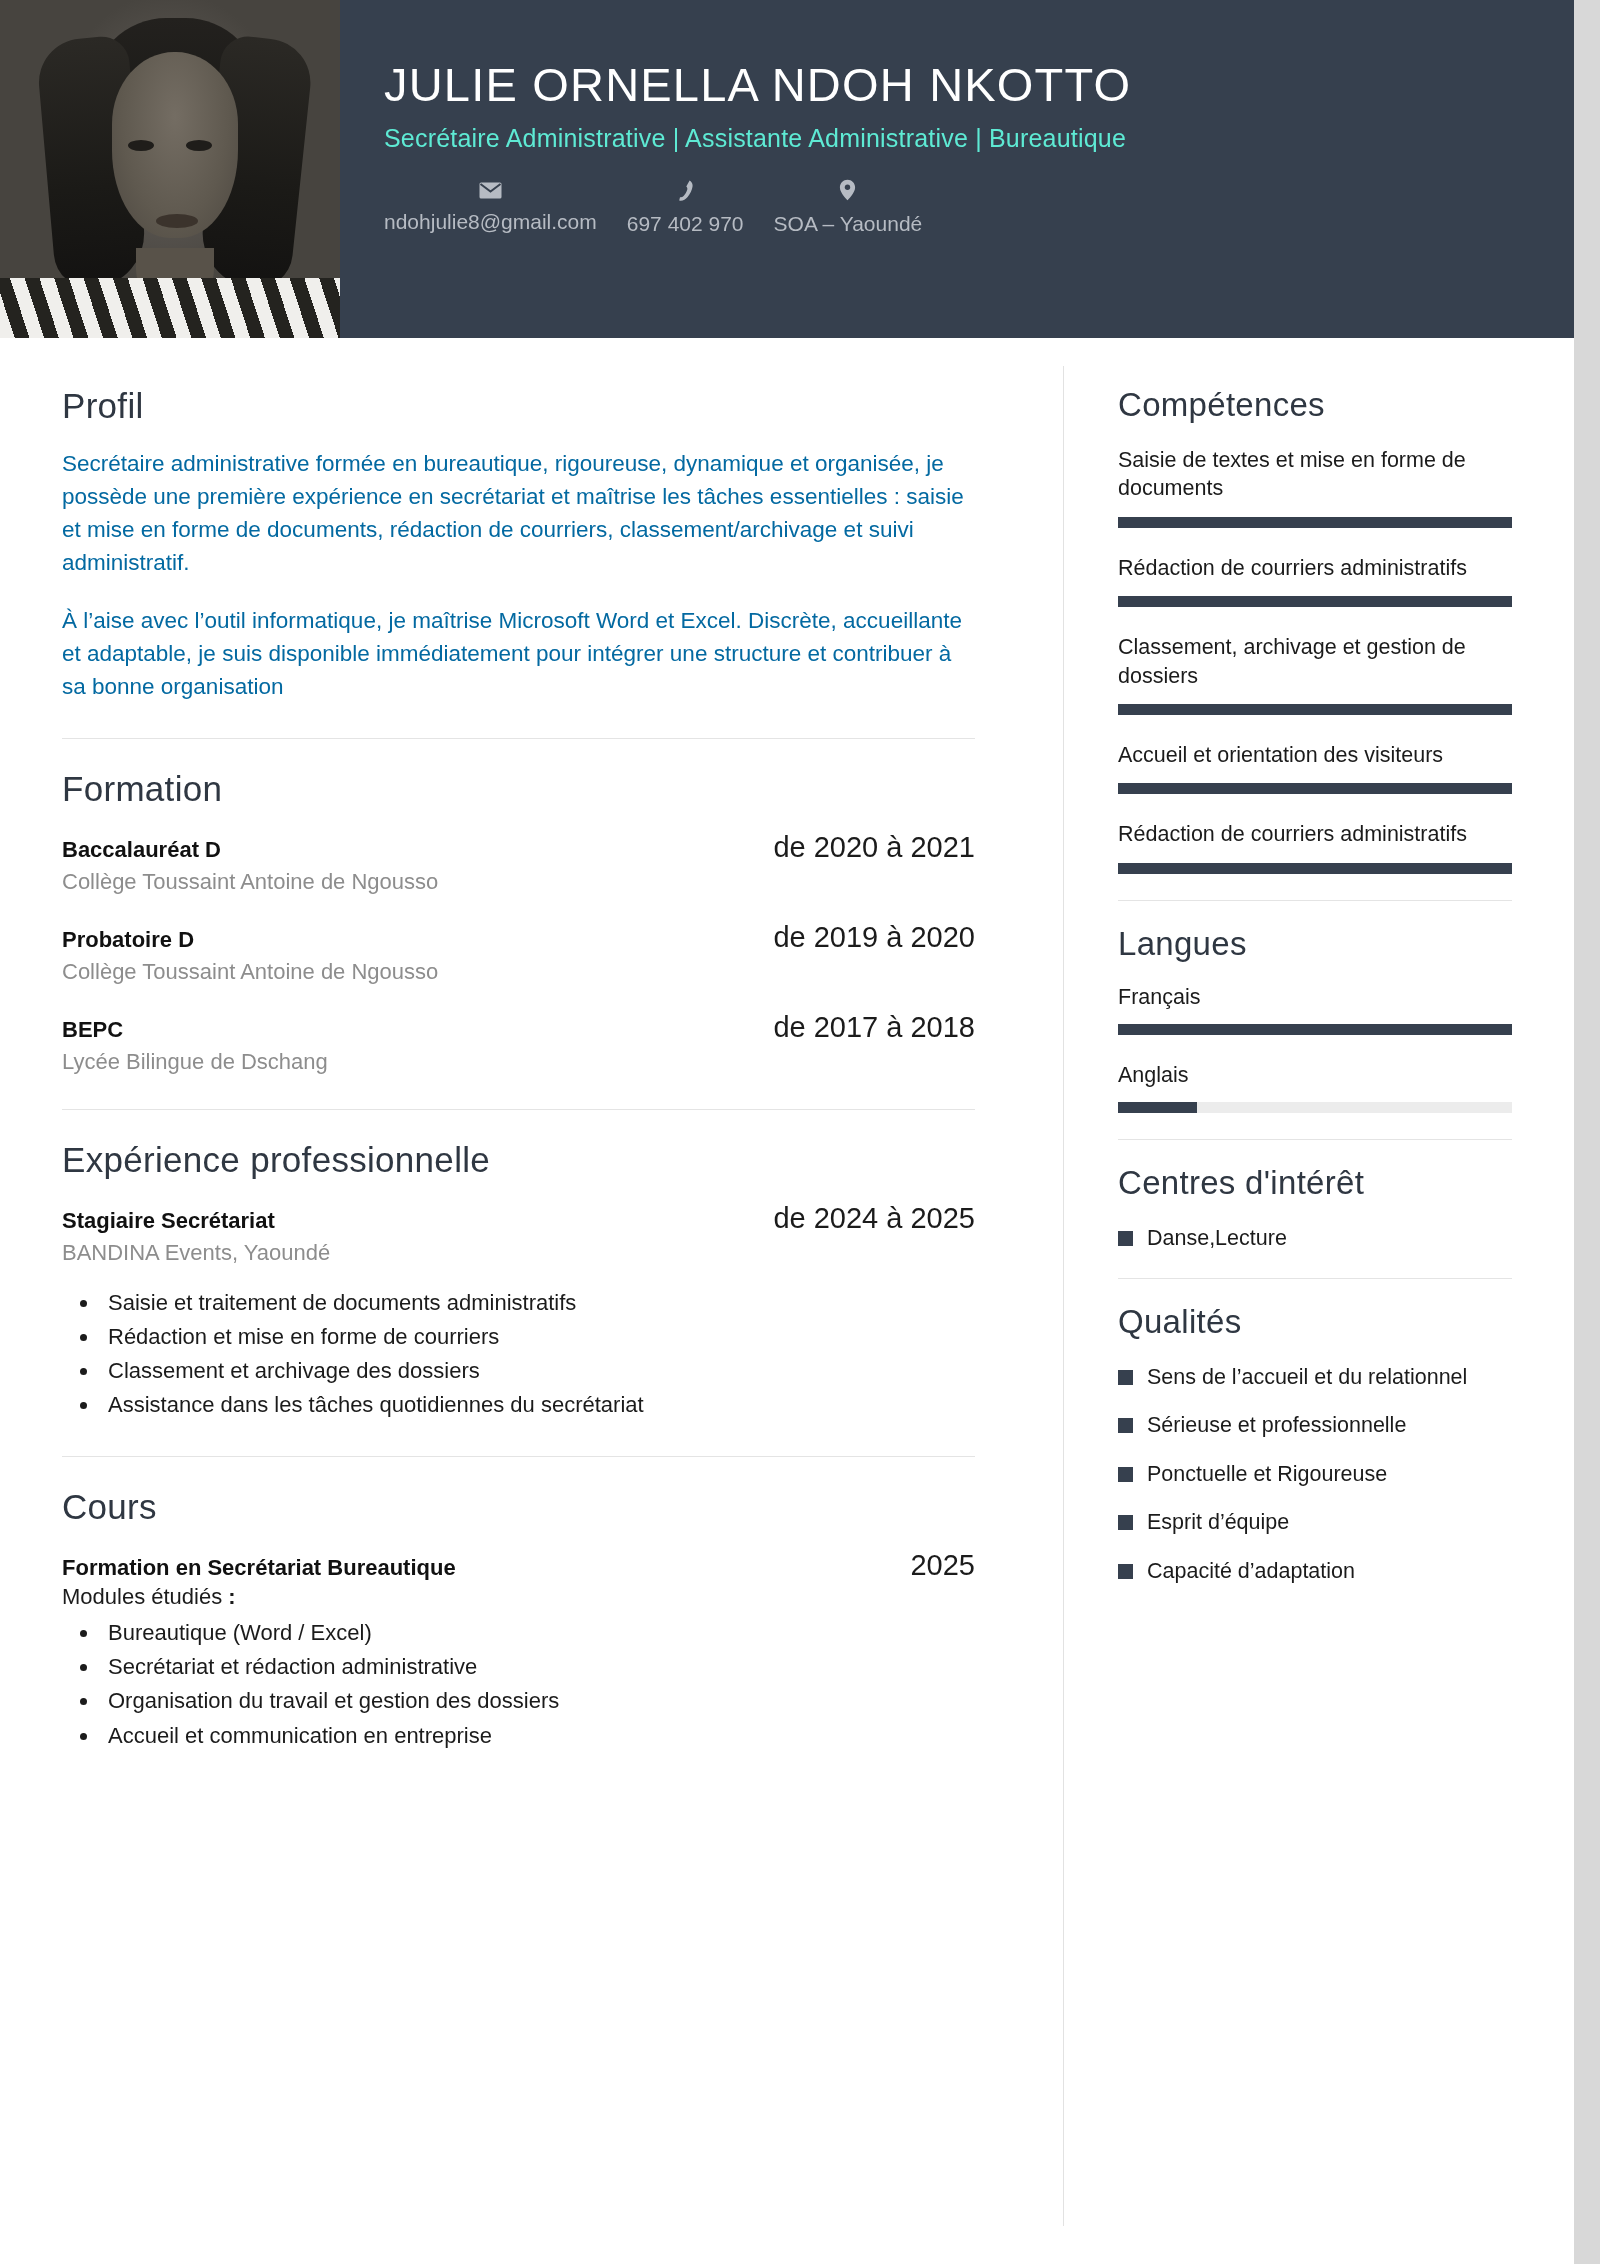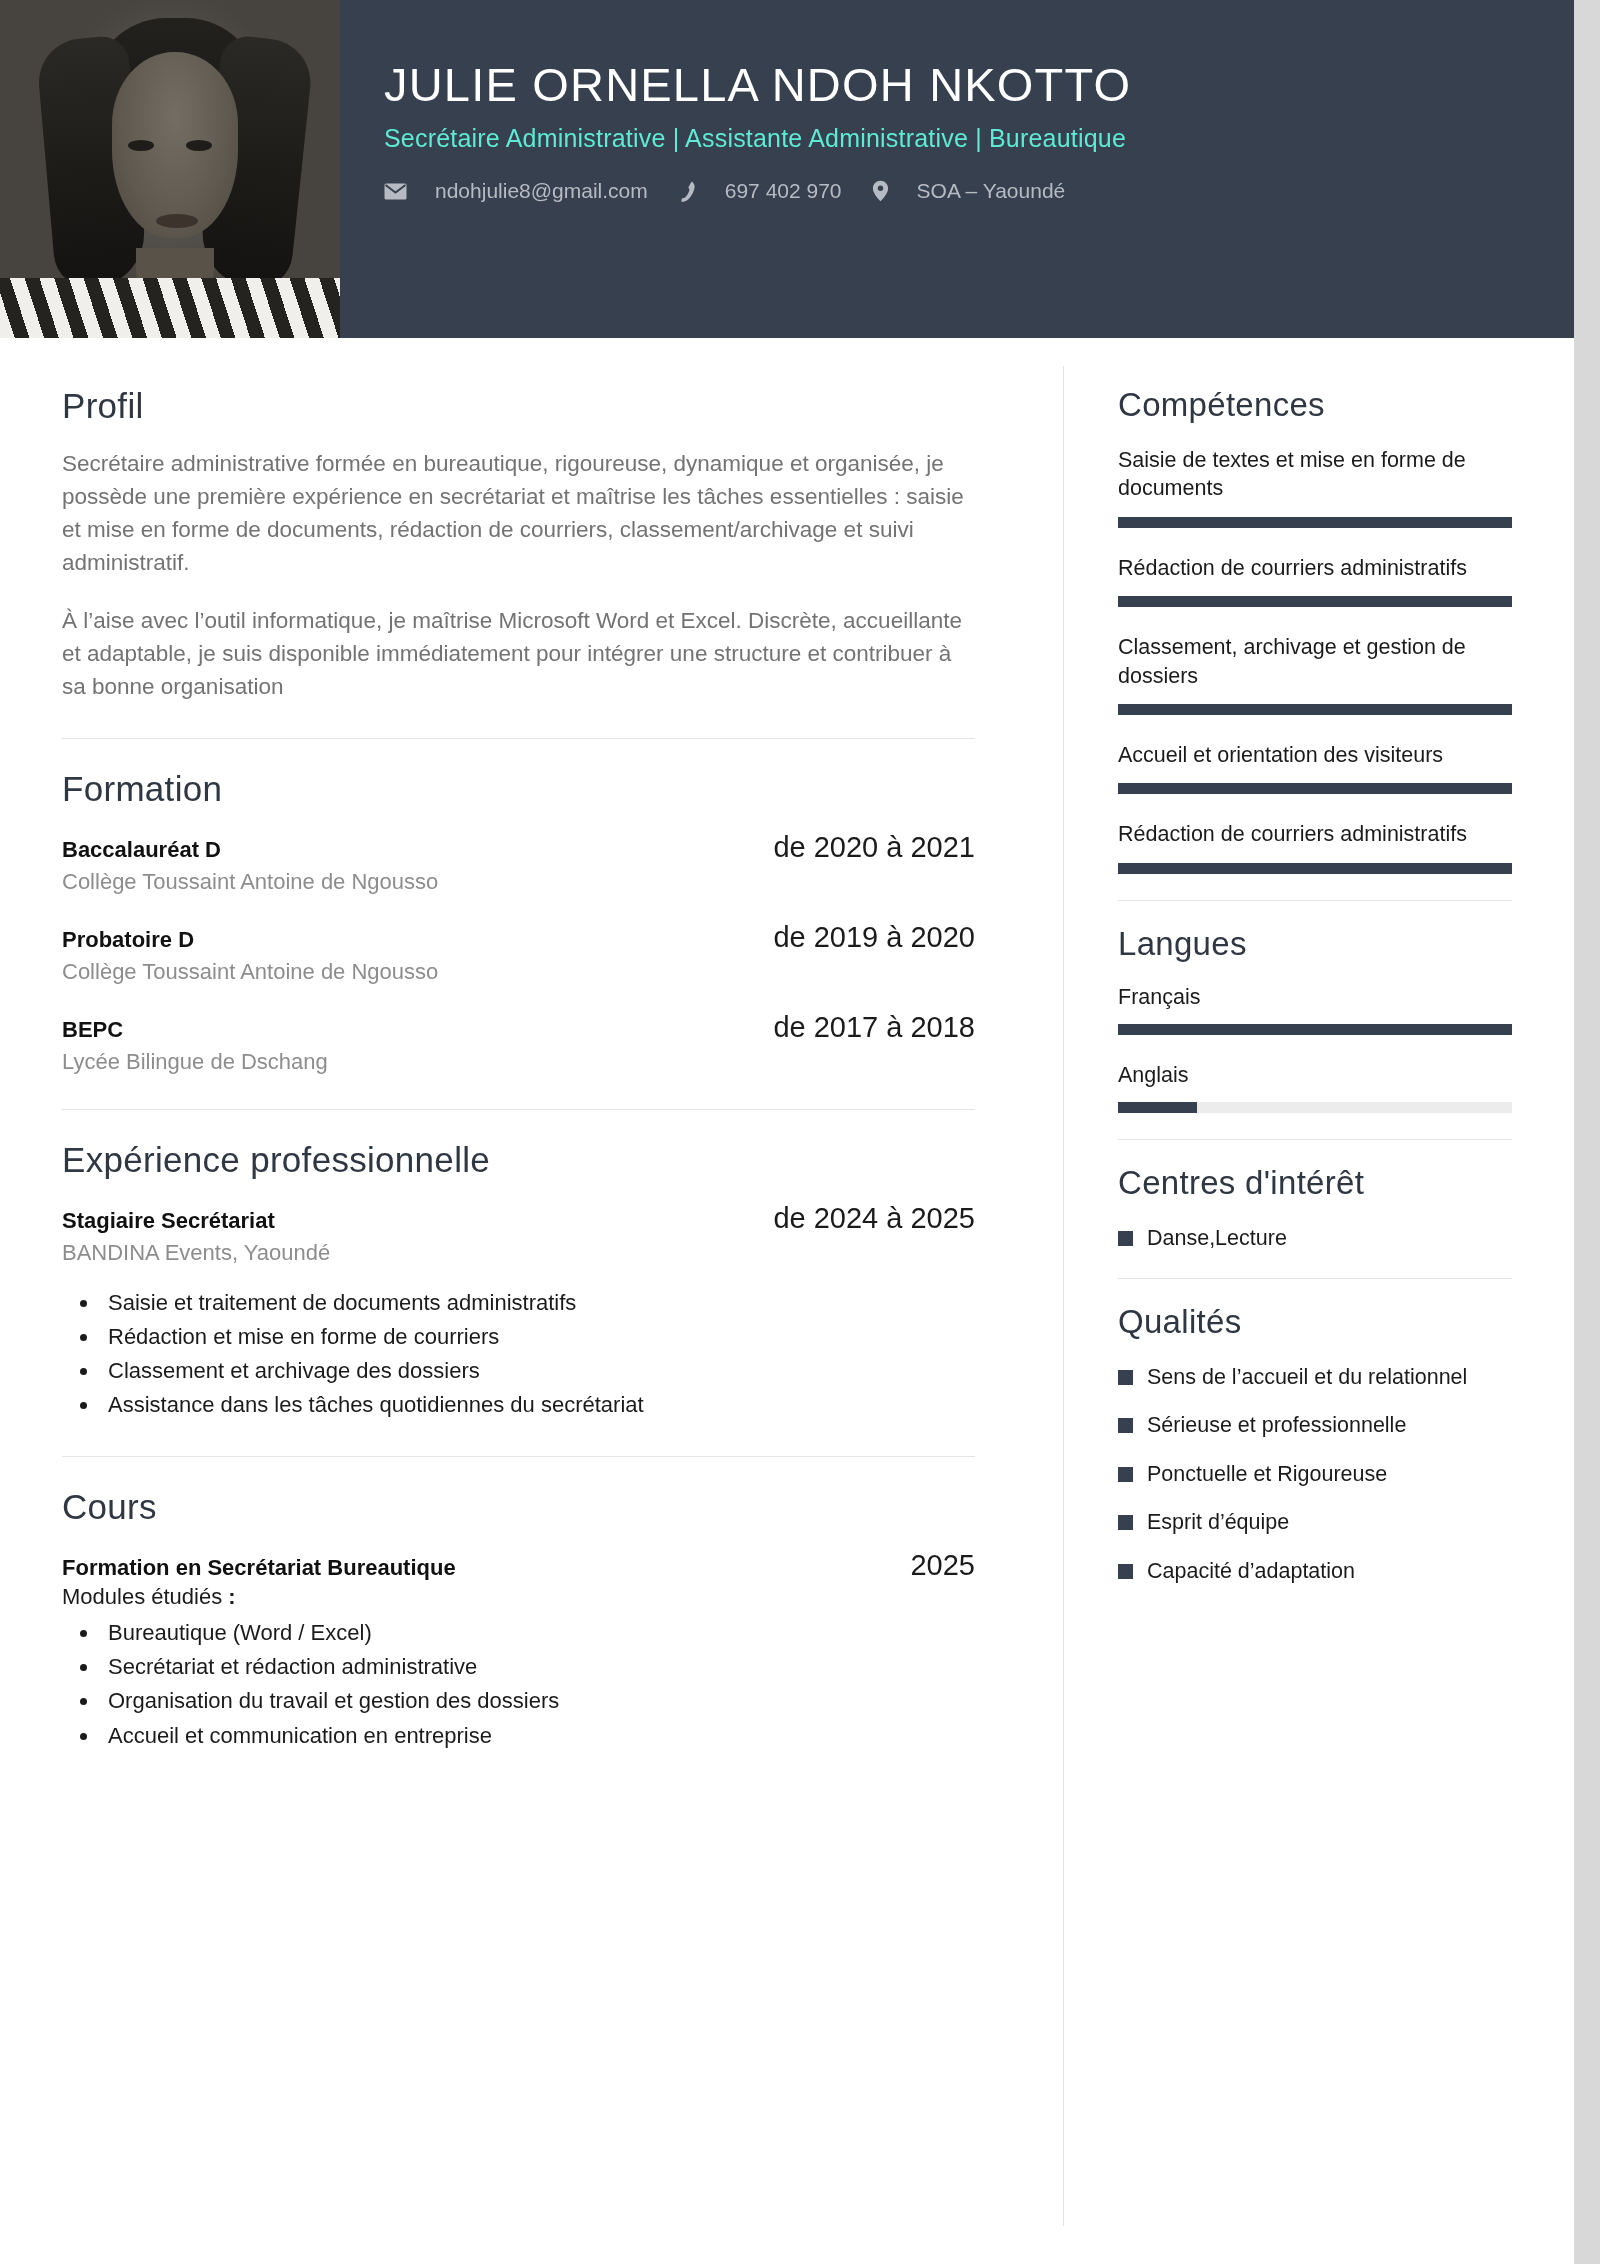--- a/index.html
+++ b/index.html
@@ -112,21 +112,21 @@
   }
   .contact-row {
     margin-top: 26px;
     display: flex;
     align-items: center;
     gap: 30px;
     color: #b6bbc3;
     font-size: 21px;
     font-weight: 300;
   }
-  .contact-item { display: flex; align-items: center; gap: 28px; white-space: nowrap; }
+  .contact-item { display: flex; align-items: center; gap: 11px; white-space: nowrap; flex-direction: column; }
   .contact-item svg { display: block; }
 
   
   .body-cols {
     display: flex;
     padding: 0;
     position: relative;
   }
   .col-left {
     width: 1063px;
@@ -151,21 +151,21 @@
     font-weight: 300;
     color: #2f3742;
     letter-spacing: 0.3px;
     margin-bottom: 22px;
   }
   .col-right h2.section-title { font-size: 33px; }
 
   p.para {
     font-size: 22.5px;
     line-height: 1.46;
-    color: #737373;
+    color: #0369a1;
     font-weight: 300;
   }
   p.para + p.para { margin-top: 26px; }
 
   hr.rule {
     border: none;
     border-top: 1px solid #e4e4e4;
     margin: 34px 0 30px 0;
   }
   .col-right hr.rule { margin: 26px 0 24px 0; }

